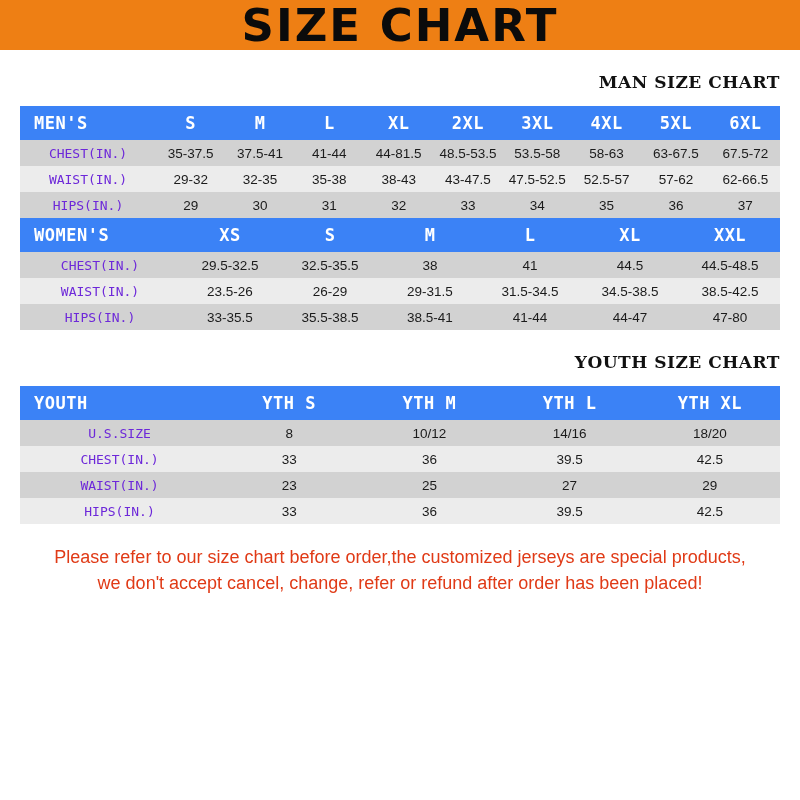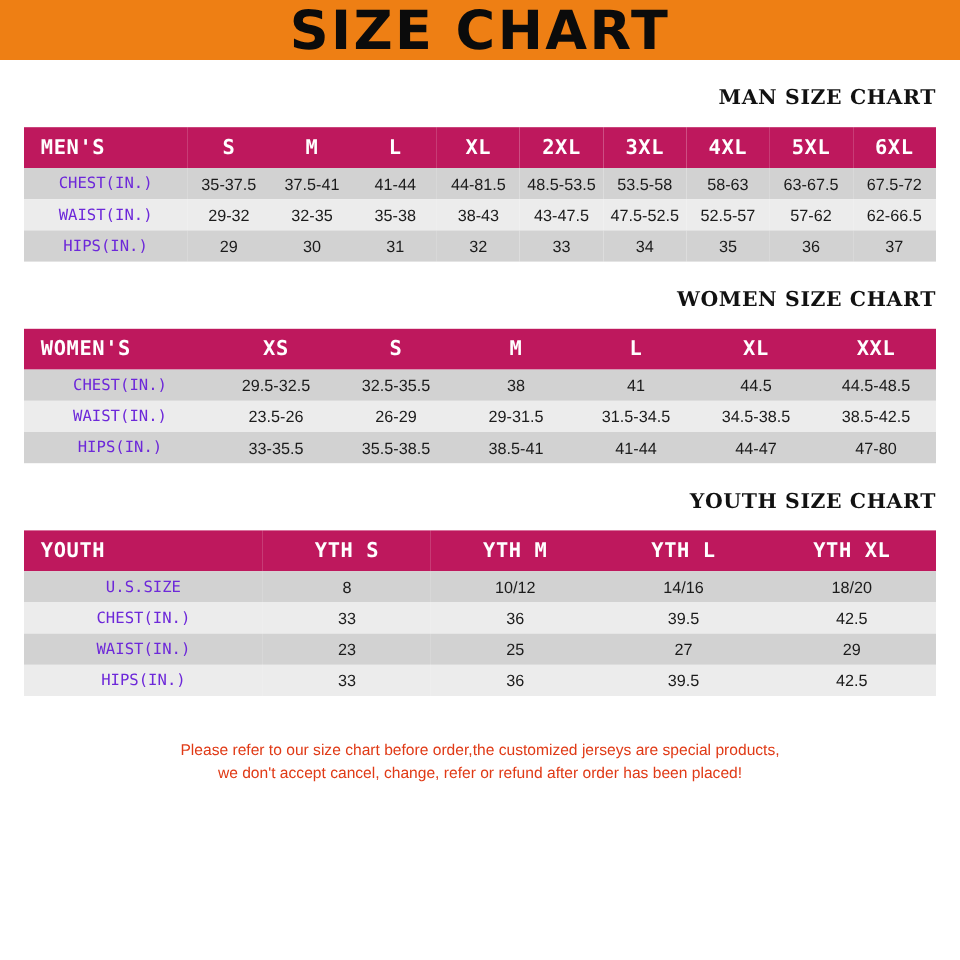--- a/index.html
+++ b/index.html
@@ -54,21 +54,21 @@
     border-collapse: collapse;
     width: 760px;
     margin: 0 auto;
     table-layout: fixed;
   }
   table.chart td, table.chart th {
     padding: 0;
     margin: 0;
   }
   .hdr-row {
-    background: #be185d;
+    background: #3b82f6;
     height: 34px;
     padding-left: 18px;
   }
   .hdr-row th {
     color: #ffffff;
     font-family: "DejaVu Sans Mono", monospace;
     font-weight: bold;
     font-size: 17px;
     text-align: center;
     letter-spacing: 0.5px;
@@ -107,25 +107,25 @@
   
   .women col.c0 { width: 160px; }
   .women col.cx { width: 100px; }
   
   .youth col.c0 { width: 176px; }
   .youth col.cx { width: 124px; }
   .youth .hdr-row th { font-size: 17px; }
 
   
   .footer-note {
-    margin: 36px 20px 0 20px;
+    margin: 20px 20px 0 20px;
     text-align: center;
     color: #e03a16;
     font-family: "Liberation Sans", sans-serif;
-    font-size: 13px;
+    font-size: 18px;
     line-height: 1.45;
   }
   .footer-note div { white-space: nowrap; }
 </style>
 </head>
 <body>
 
 <div class="page">
 
   <div class="banner">
@@ -196,21 +196,20 @@
           <td>34</td>
           <td>35</td>
           <td>36</td>
           <td>37</td>
         </tr>
       </tbody>
     </table>
   </div>
 
   <div class="section">
-    <div class="section-title">WOMEN SIZE CHART</div>
     <table class="chart women">
       <colgroup>
         <col class="c0">
           <col class="cx">
           <col class="cx">
           <col class="cx">
           <col class="cx">
           <col class="cx">
           <col class="cx">
       </colgroup>

